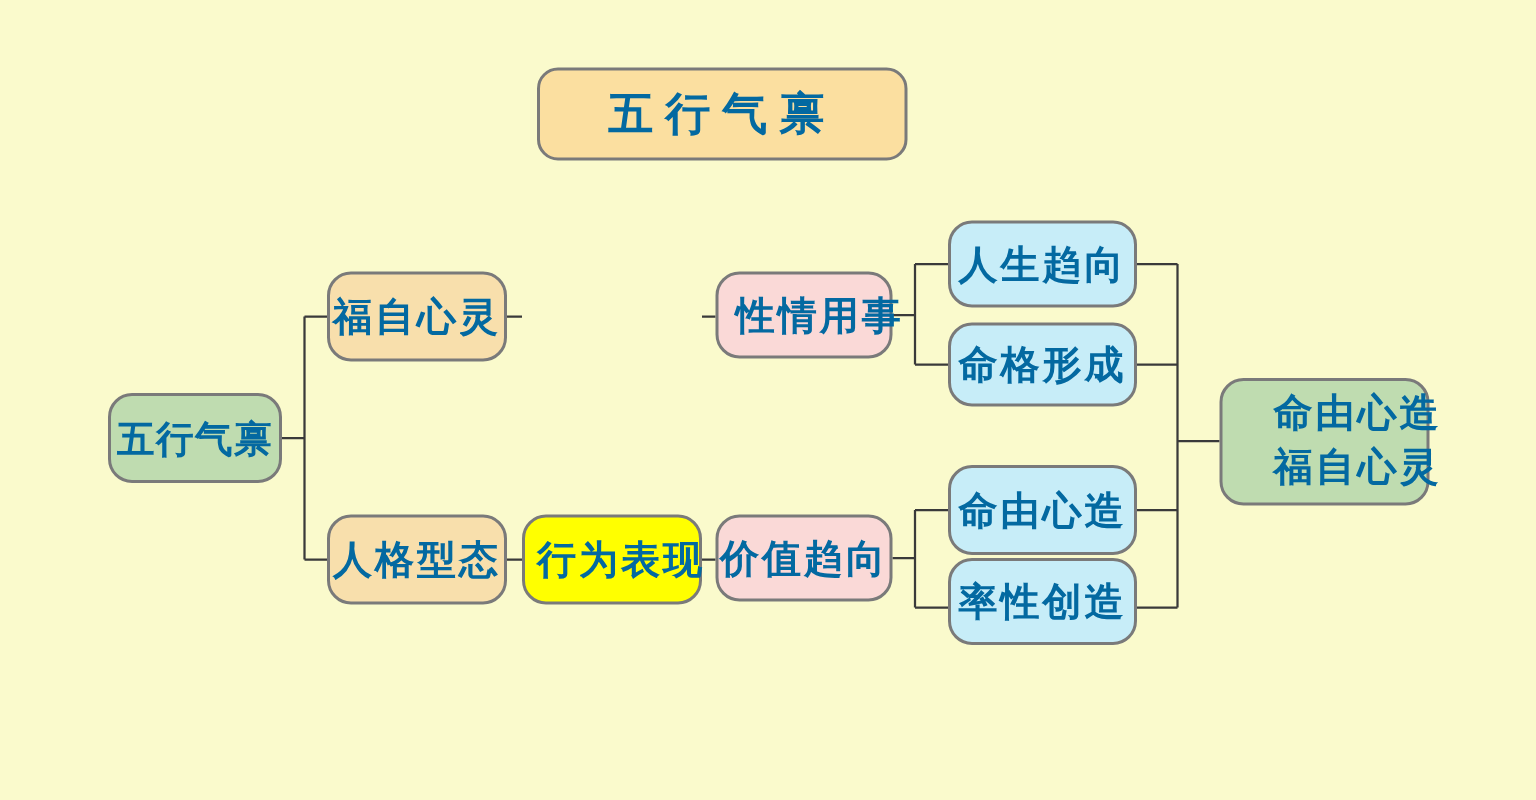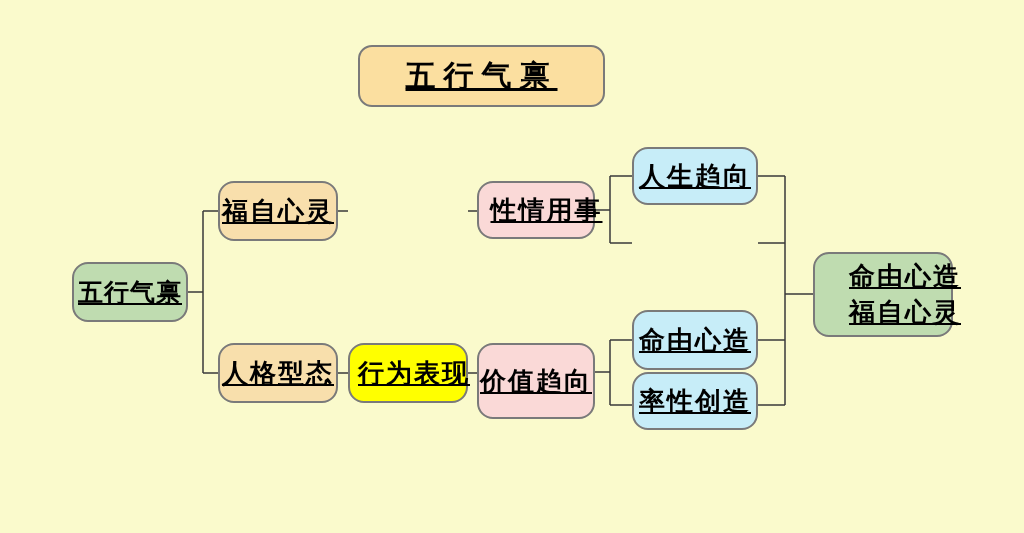--- a/index.html
+++ b/index.html
@@ -25,24 +25,23 @@
     position: absolute;
     box-sizing: border-box;
     display: flex;
     align-items: center;
     justify-content: center;
     border: 2px solid #7a7a7a;
     border-radius: 16px;
     font-weight: bold;
     font-size: 26px;
     letter-spacing: 2px;
-    color: #000000;
+    color: #0369a1;
     white-space: nowrap;
     text-align: center;
-    text-decoration: underline;
   }
   .node.title {
     font-size: 30px;
     letter-spacing: 8px;
     border-radius: 14px;
   }
   .node.result {
     flex-direction: column;
     line-height: 1.35;
     letter-spacing: 2px;
@@ -69,26 +68,27 @@
 
   <div class="node" style="left: 72px; top: 262px; width: 116px; height: 60px; font-size: 25px; letter-spacing: 1px; background-color: rgb(191, 220, 176);">五行气禀</div>
 
   <div class="node" style="left: 218px; top: 181px; width: 120px; height: 60px; background-color: rgb(248, 223, 172);">福自心灵</div>
 
 
   <div class="node" style="left: 477px; top: 181px; width: 118px; height: 58px; background-color: rgb(250, 217, 215); padding-left: 21px;">性情用事</div>
 
   <div class="node" style="left: 632px; top: 147px; width: 126px; height: 58px; background-color: rgb(199, 237, 248);">人生趋向</div>
 
+  <div class="node" style="left: 632px; top: 215px; width: 126px; height: 56px; background-color: rgb(199, 237, 248);">命格形成</div>
 
   <div class="node" style="left: 218px; top: 343px; width: 120px; height: 60px; background-color: rgb(248, 223, 172);">人格型态</div>
 
   <div class="node" style="left: 348px; top: 343px; width: 120px; height: 60px; background-color: rgb(255, 255, 0); padding-left: 12px;">行为表现</div>
 
-  <div class="node" style="left: 477px; top: 343px; width: 118px; height: 76px; background-color: rgb(250, 217, 215);">价值趋向</div>
+  <div class="node" style="left: 477px; top: 343px; width: 118px; height: 58px; background-color: rgb(250, 217, 215);">价值趋向</div>
 
   <div class="node" style="left: 632px; top: 310px; width: 126px; height: 60px; background-color: rgb(199, 237, 248);">命由心造</div>
 
   <div class="node" style="left: 632px; top: 372px; width: 126px; height: 58px; background-color: rgb(199, 237, 248);">率性创造</div>
 
   <div class="node result" style="left: 813px; top: 252px; width: 140px; height: 85px; background-color: rgb(191, 220, 176);">
     <span class="line">命由心造</span>
     <span class="line">福自心灵</span>
   </div>
 

